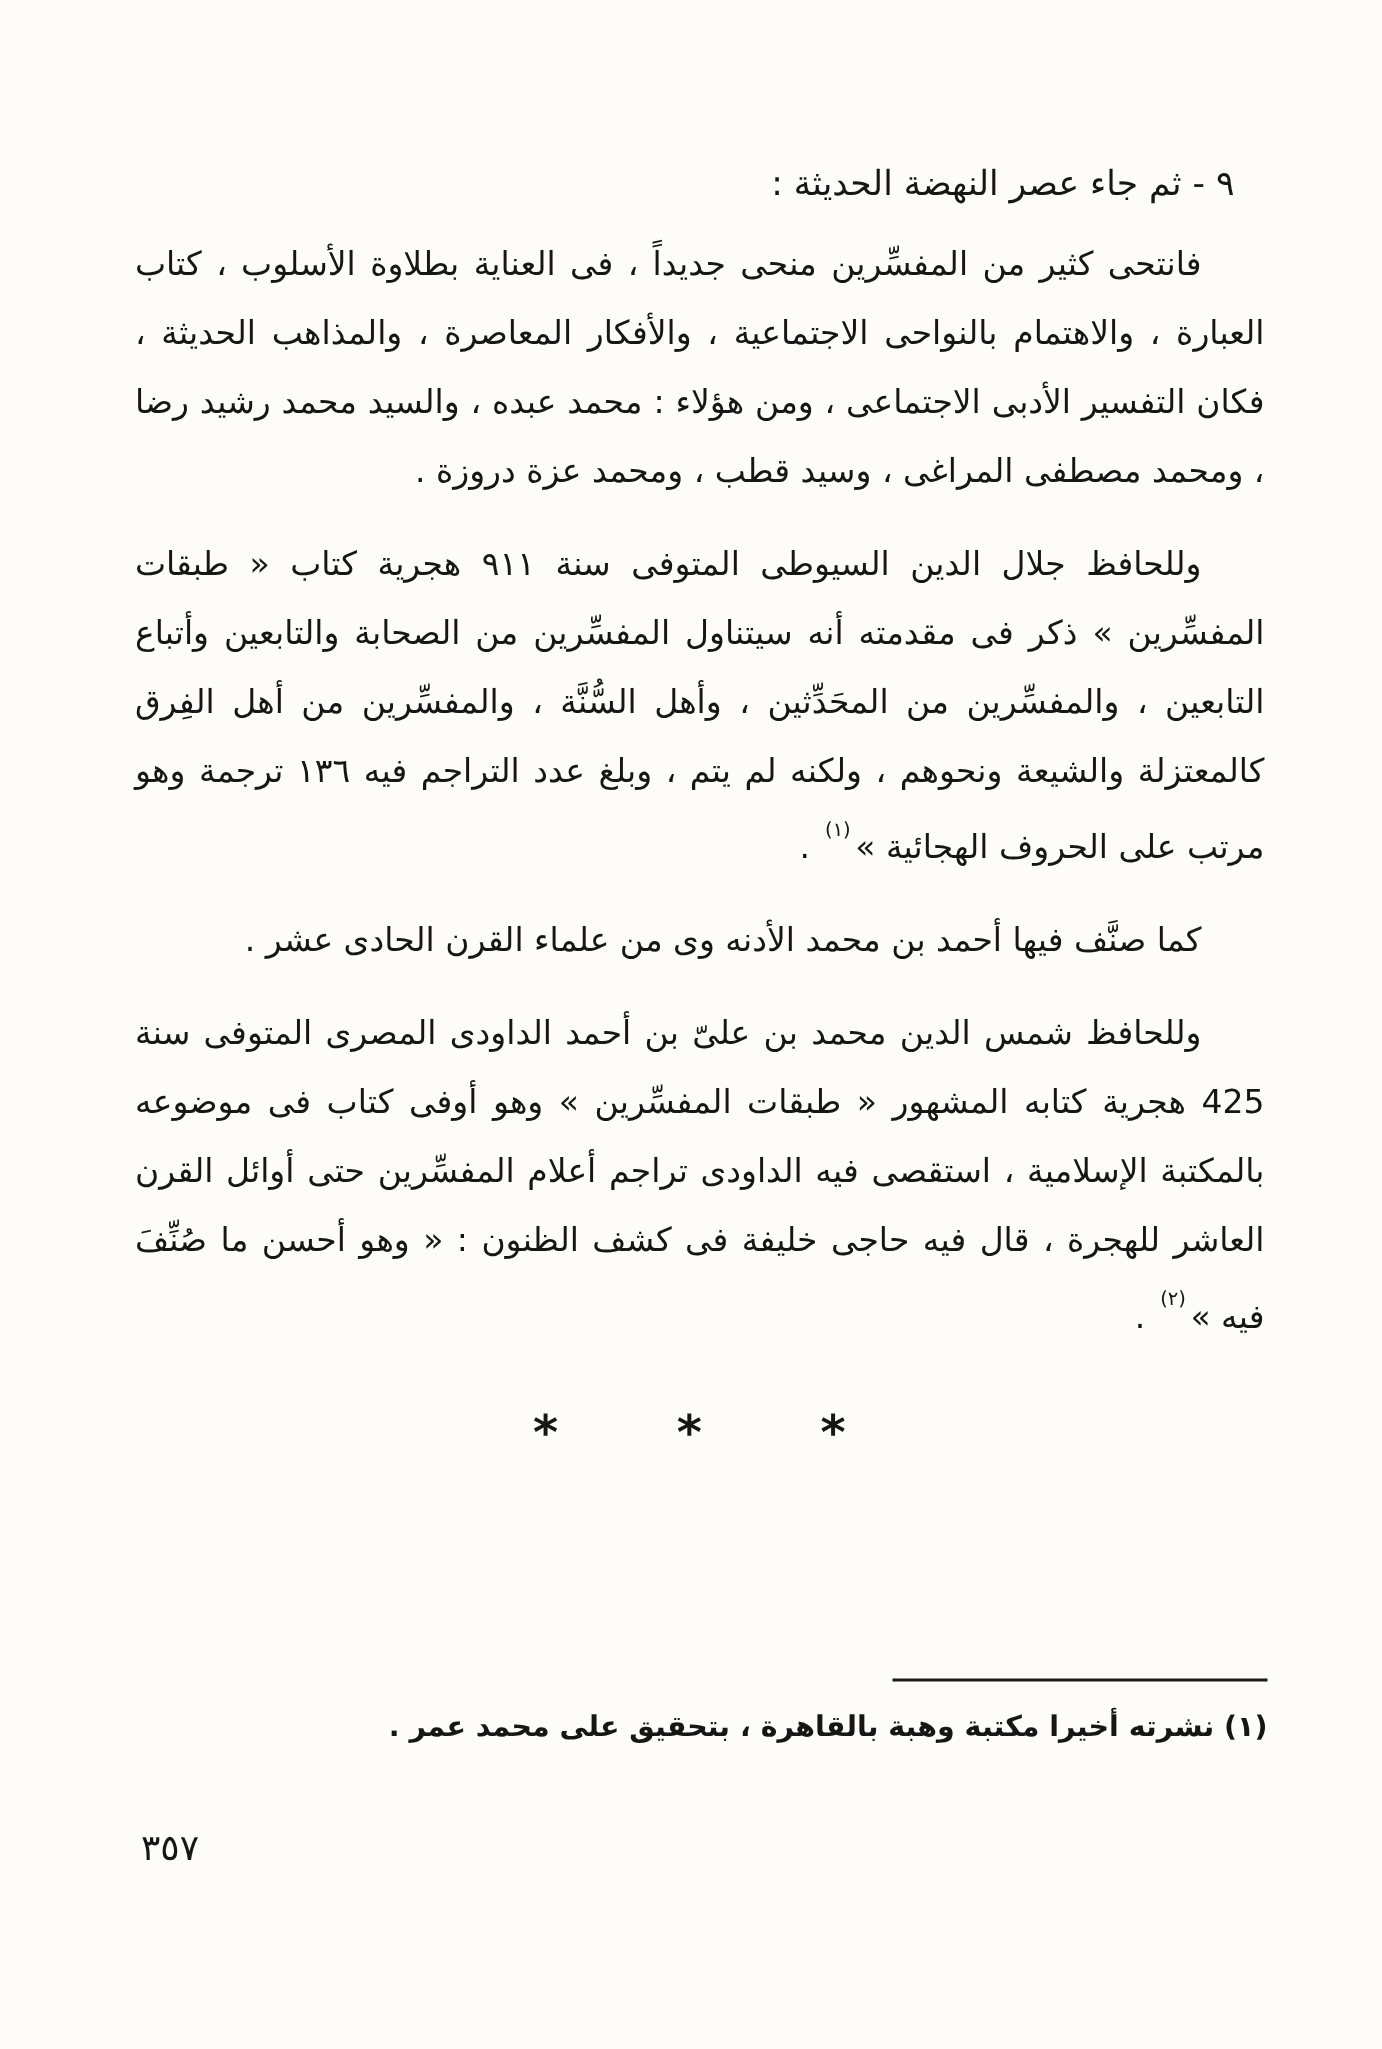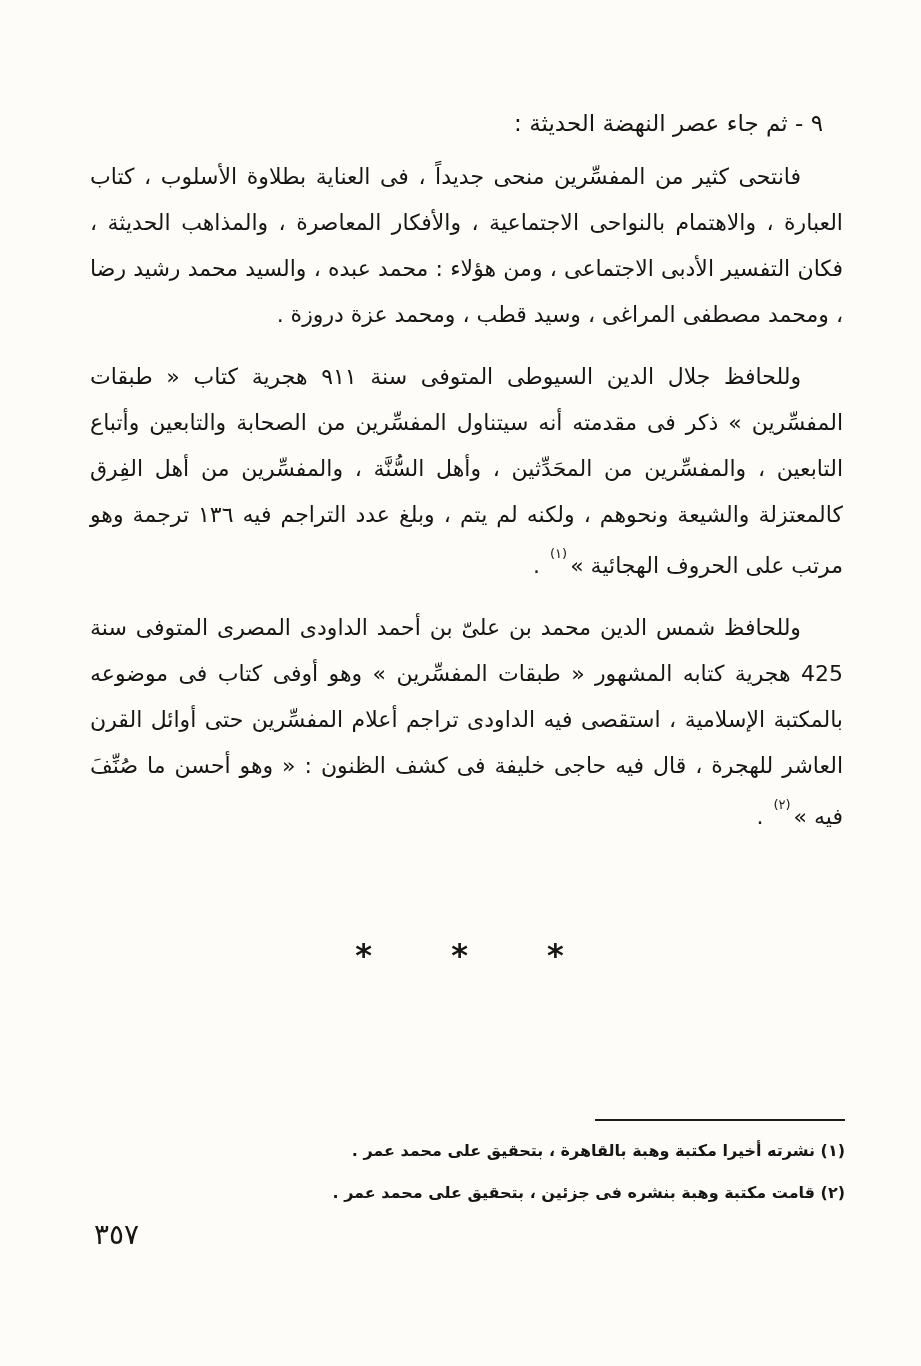--- a/index.html
+++ b/index.html
@@ -66,30 +66,30 @@
     background: #1b1b1b;
   }
   .footnotes {
     position: absolute;
     top: 1130px;
     right: 76px;
     left: 100px;
     text-align: right;
   }
   .footnote {
-    font-size: 16px;
+    font-size: 19px;
     font-weight: 700;
     line-height: 42px;
     margin: 0;
   }
   .page-number {
     position: absolute;
     top: 1218px;
     left: 94px;
-    font-size: 28px;
+    font-size: 24px;
     direction: rtl;
   }
 </style>
 </head>
 <body>
 
 <div class="page">
 
   <div class="text-block">
 
@@ -97,31 +97,33 @@
 
     <p class="para">
       <span>فانتحى كثير من المفسِّرين منحى جديداً ، فى العناية بطلاوة الأسلوب ، كتاب العبارة ، والاهتمام بالنواحى الاجتماعية ، والأفكار المعاصرة ، والمذاهب الحديثة ، فكان التفسير الأدبى الاجتماعى ، ومن هؤلاء : محمد عبده ، والسيد محمد رشيد رضا ، ومحمد مصطفى المراغى ، وسيد قطب ، ومحمد عزة دروزة .</span>
     </p>
 
     <p class="para">
       <span>وللحافظ جلال الدين السيوطى المتوفى سنة ٩١١ هجرية كتاب « طبقات المفسِّرين » ذكر فى مقدمته أنه سيتناول المفسِّرين من الصحابة والتابعين وأتباع التابعين ، والمفسِّرين من المحَدِّثين ، وأهل السُّنَّة ، والمفسِّرين من أهل الفِرق كالمعتزلة والشيعة ونحوهم ، ولكنه لم يتم ، وبلغ عدد التراجم فيه ١٣٦ ترجمة وهو مرتب على الحروف الهجائية »</span><sup class="fn-marker">(١)</sup><span> .</span>
     </p>
 
 
+    <p class="para">
+      <span>كما صنَّف فيها أحمد بن محمد الأدنه وى من علماء القرن الحادى عشر .</span>
+    </p>
 
     <p class="para">
       <span>وللحافظ شمس الدين محمد بن علىّ بن أحمد الداودى المصرى المتوفى سنة 425 هجرية كتابه المشهور « طبقات المفسِّرين » وهو أوفى كتاب فى موضوعه بالمكتبة الإسلامية ، استقصى فيه الداودى تراجم أعلام المفسِّرين حتى أوائل القرن العاشر للهجرة ، قال فيه حاجى خليفة فى كشف الظنون : « وهو أحسن ما صُنِّفَ فيه »</span><sup class="fn-marker">(٢)</sup><span> .</span>
     </p>
 
   </div>
 
   <div class="stars">* * *</div>
 
   <div class="footnote-rule"></div>
 
   <div class="footnotes">
     <p class="footnote">(١) نشرته أخيرا مكتبة وهبة بالقاهرة ، بتحقيق على محمد عمر .</p>
-    <p class="footnote">(٢) قامت مكتبة وهبة بنشره فى جزئين ، بتحقيق على محمد عمر .</p>
   </div>
 
   <div class="page-number">٣٥٧</div>
 
 </div>
 
 </body></html>

